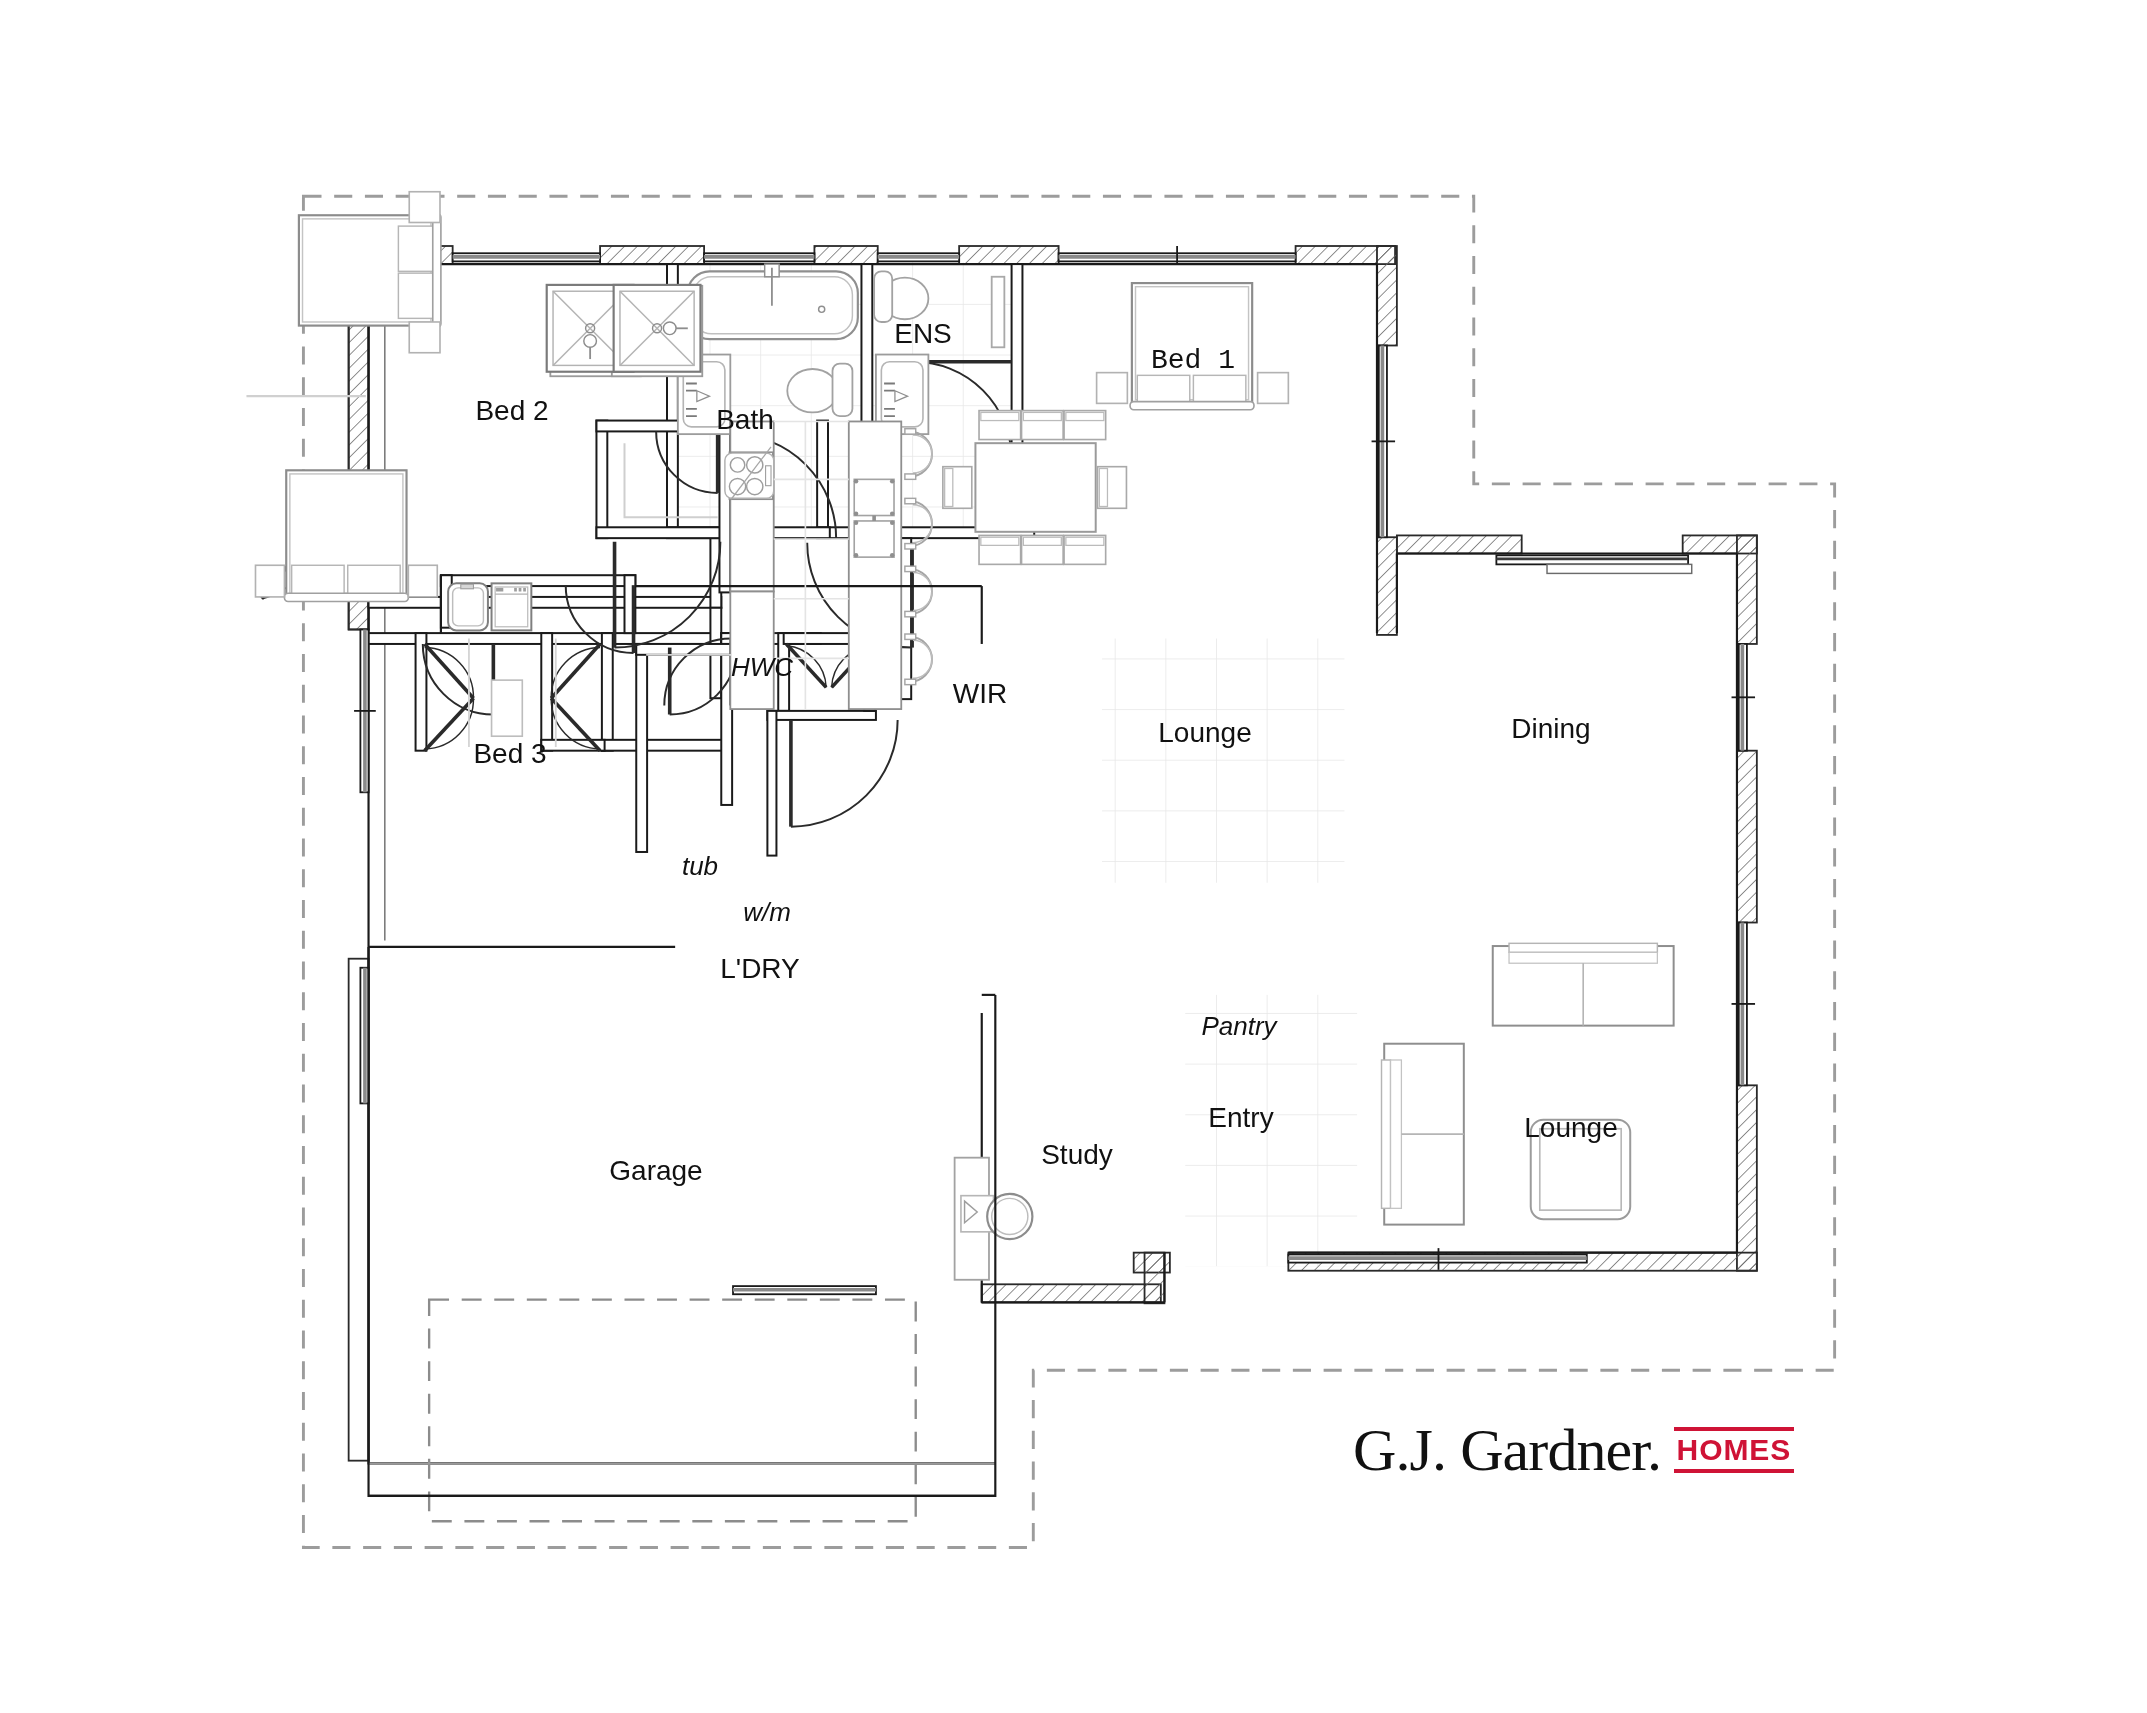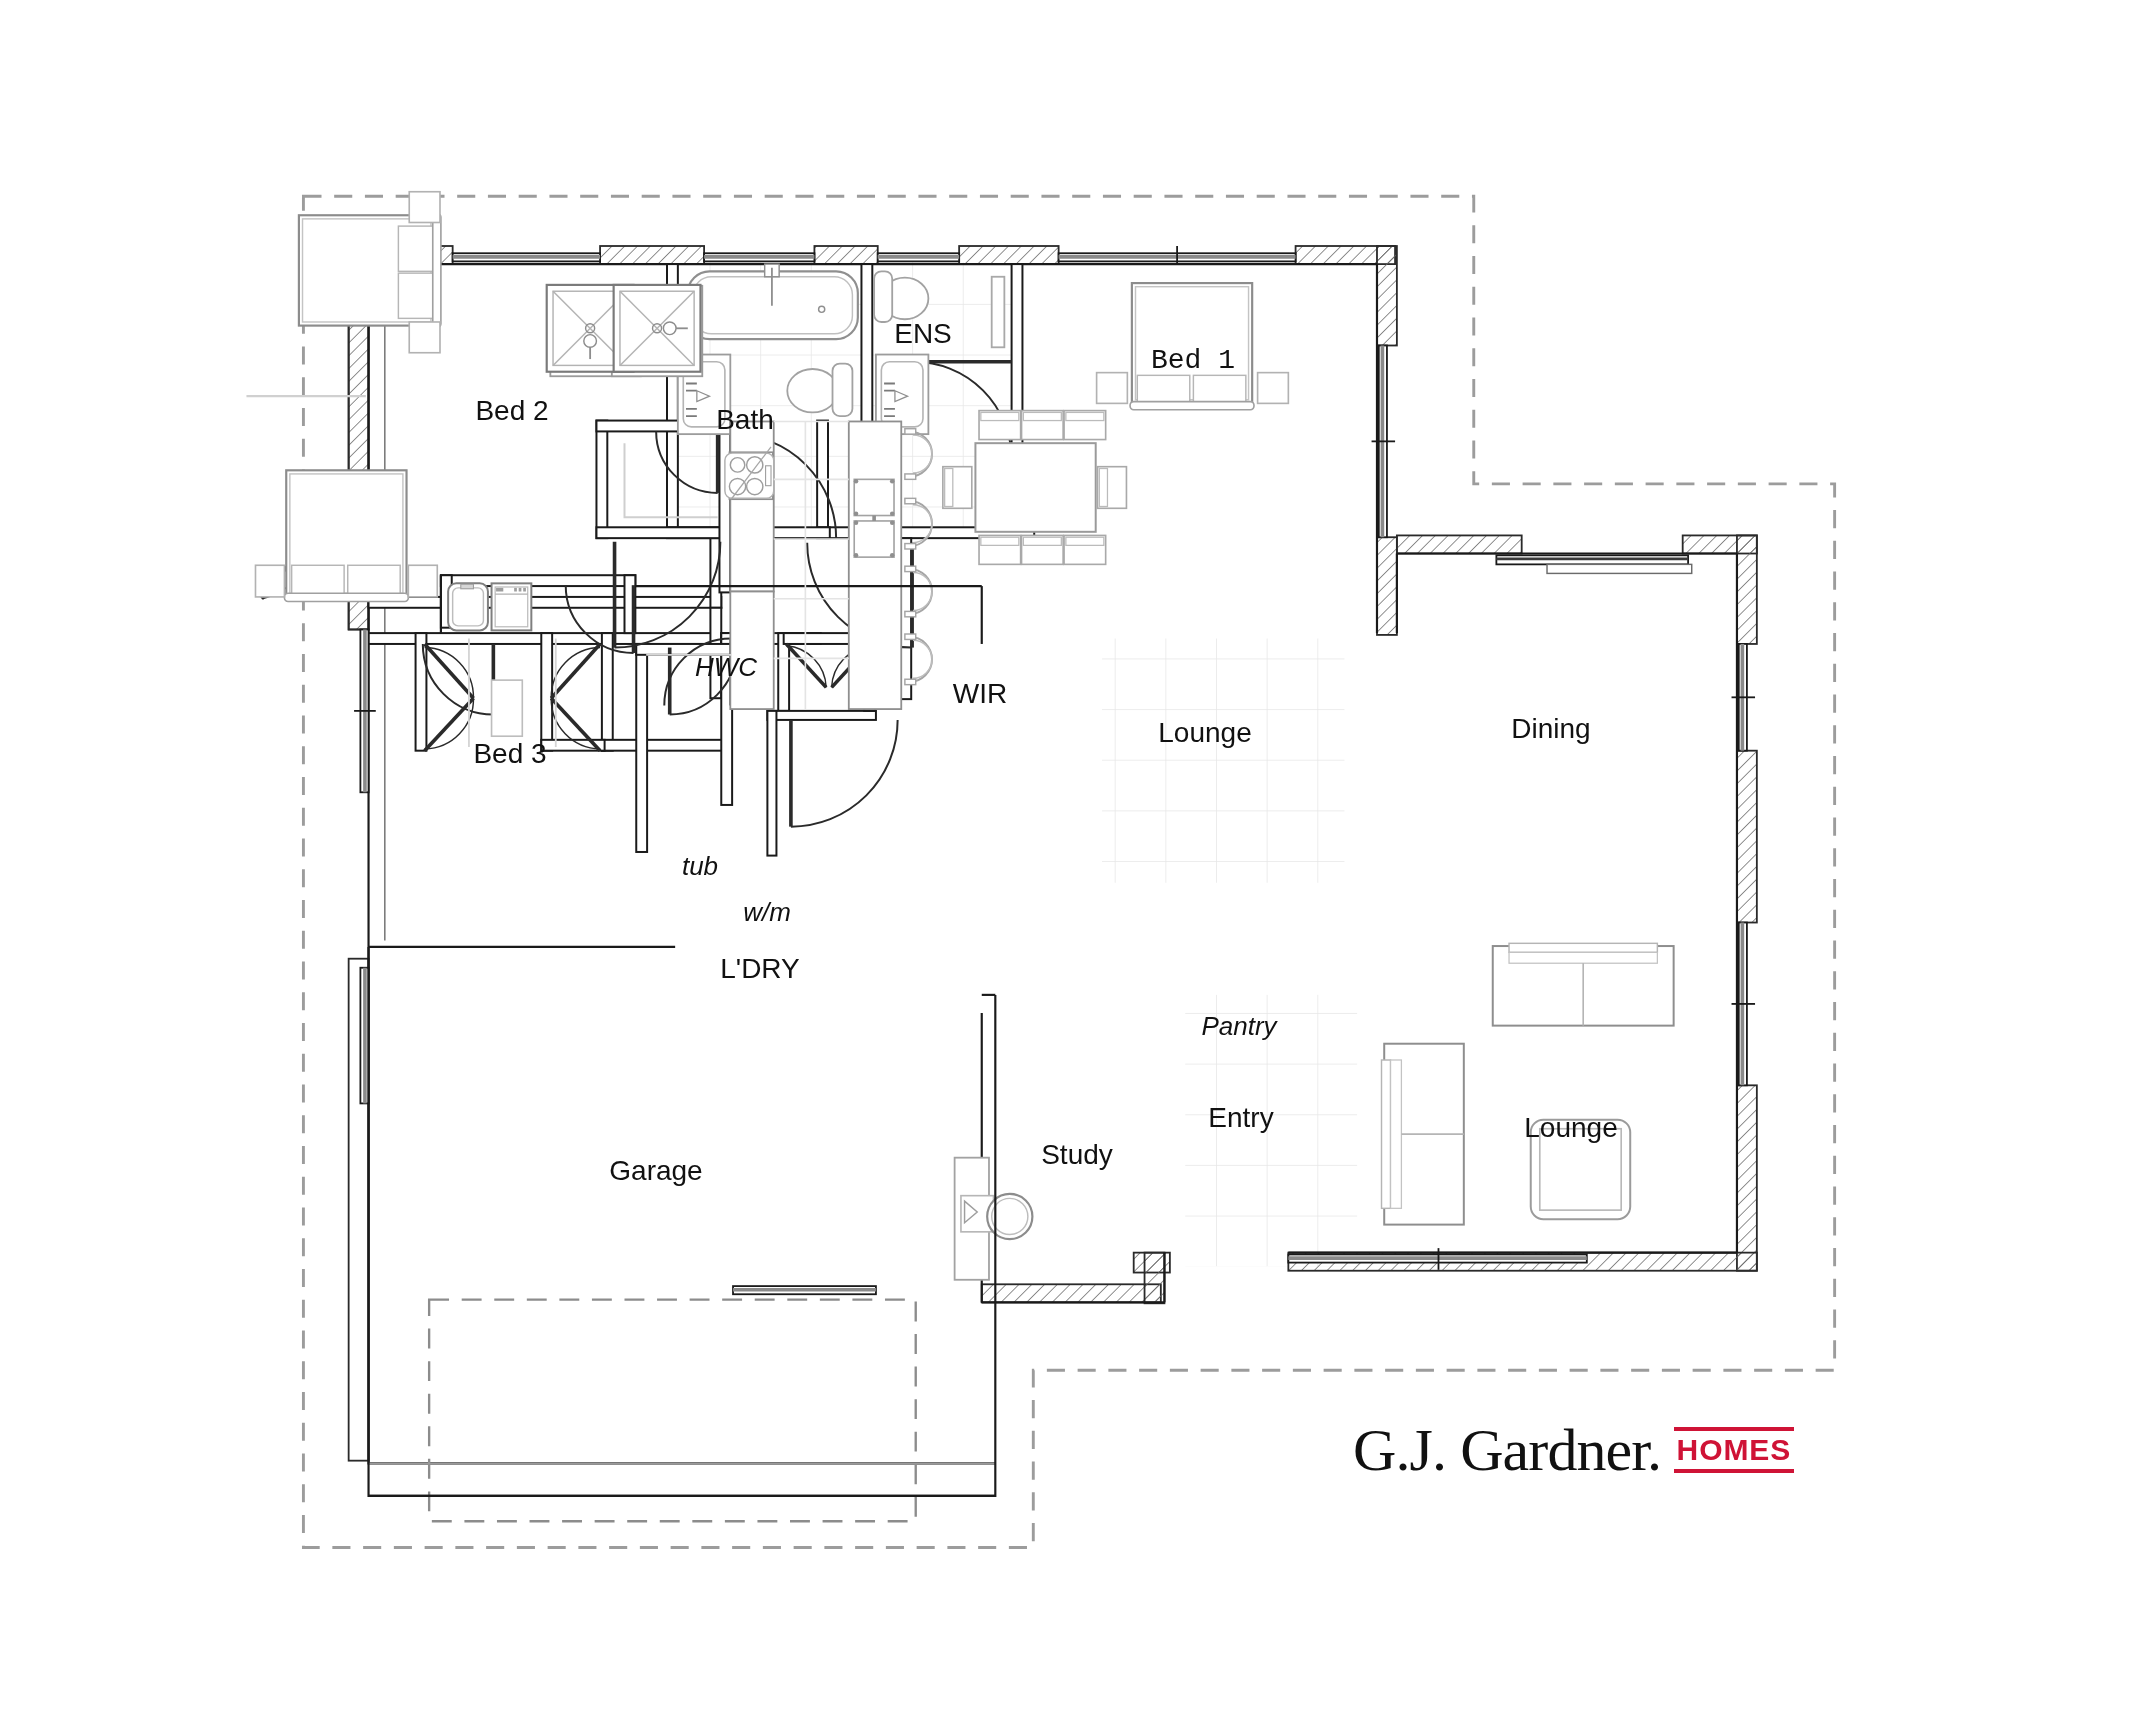--- a/index.html
+++ b/index.html
@@ -541,21 +541,21 @@
     <path d="M890 466 L890 784"></path>
   </g>
 
 </svg>
 
 <div>
   <div class="rlabel sz-lg" style="left:512px;top:399px;margin-top:12px;">Bed 2</div>
   <div class="rlabel sz-lg" style="left:745px;top:420px;">Bath</div>
   <div class="rlabel sz-lg" style="left:923px;top:334px;">ENS</div>
   <div class="rlabel sz-lg" style="left:1193px;top:360px;font-family:Liberation Mono, monospace;">Bed 1</div>
-  <div class="rlabel sz-it" style="left:726px;top:667px;">HWC</div>
+  <div class="rlabel sz-it" style="left:762px;top:667px;">HWC</div>
   <div class="rlabel sz-lg" style="left:980px;top:694px;">WIR</div>
   <div class="rlabel sz-lg" style="left:1205px;top:733px;">Lounge</div>
   <div class="rlabel sz-lg" style="left:1551px;top:729px;">Dining</div>
   <div class="rlabel sz-lg" style="left:510px;top:754px;">Bed 3</div>
   <div class="rlabel sz-it" style="left:700px;top:866px;">tub</div>
   <div class="rlabel sz-it" style="left:767px;top:912px;">w/m</div>
   <div class="rlabel sz-lg" style="left:760px;top:969px;">L'DRY</div>
   <div class="rlabel sz-it" style="left:1239px;top:1026px;">Pantry</div>
   <div class="rlabel sz-lg" style="left:1241px;top:1118px;">Entry</div>
   <div class="rlabel sz-lg" style="left:1077px;top:1155px;">Study</div>

